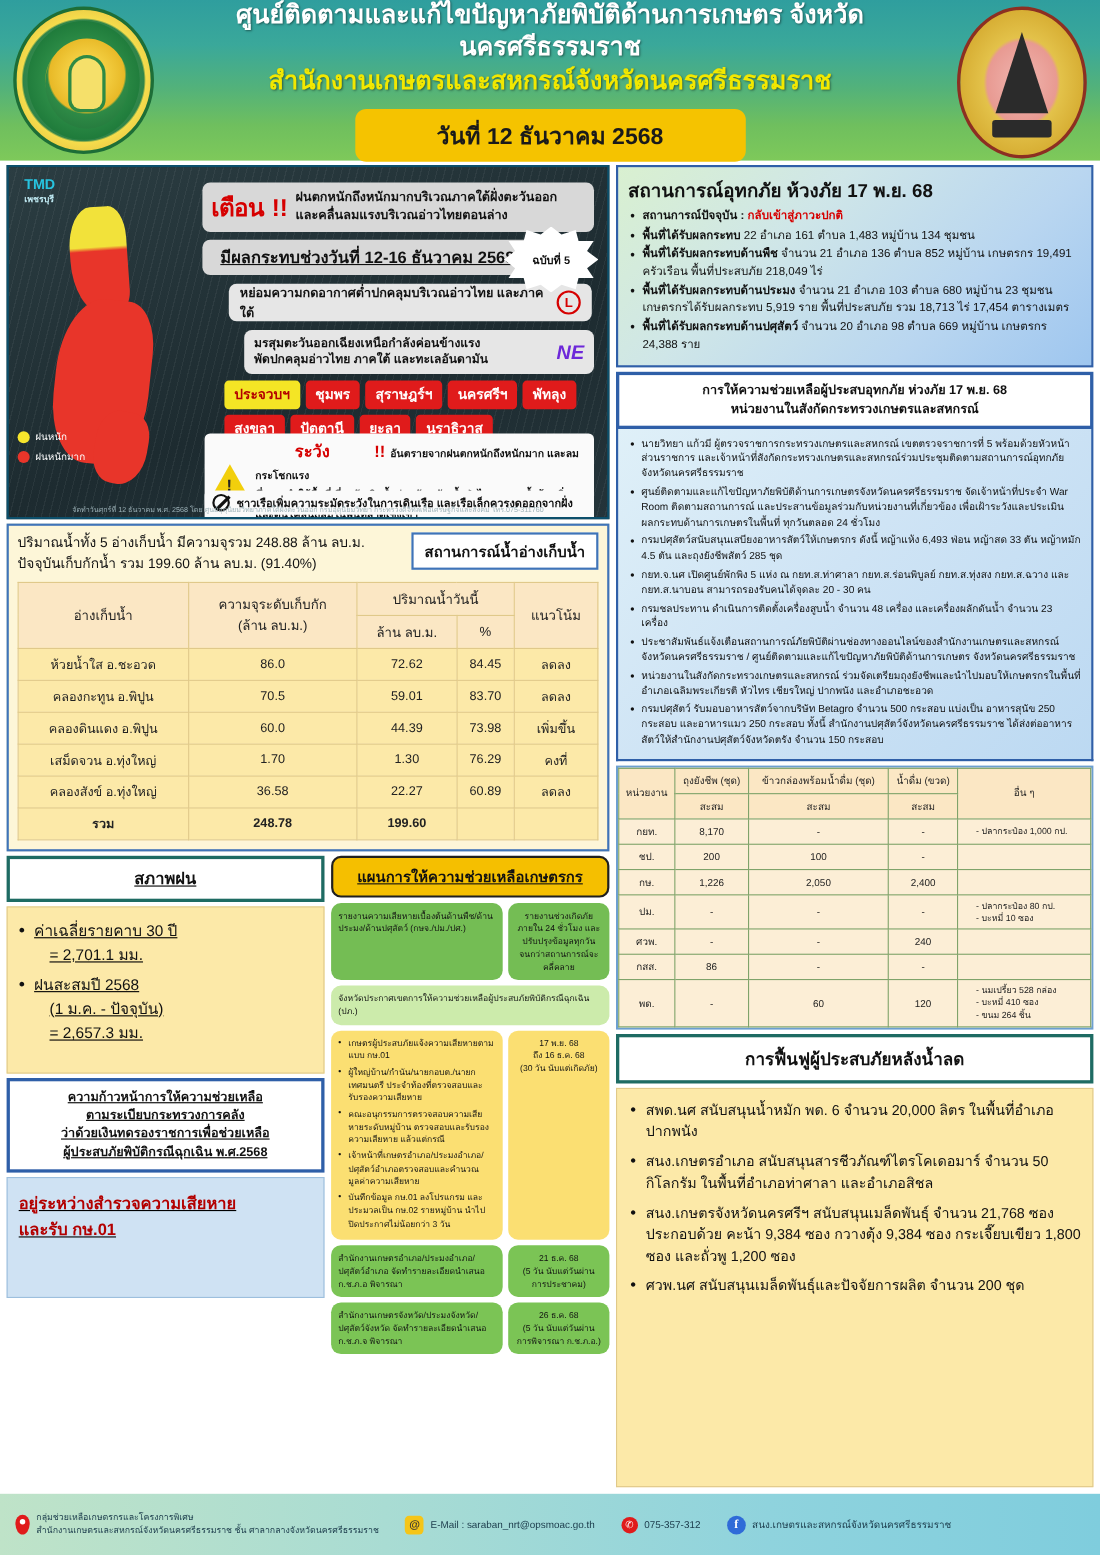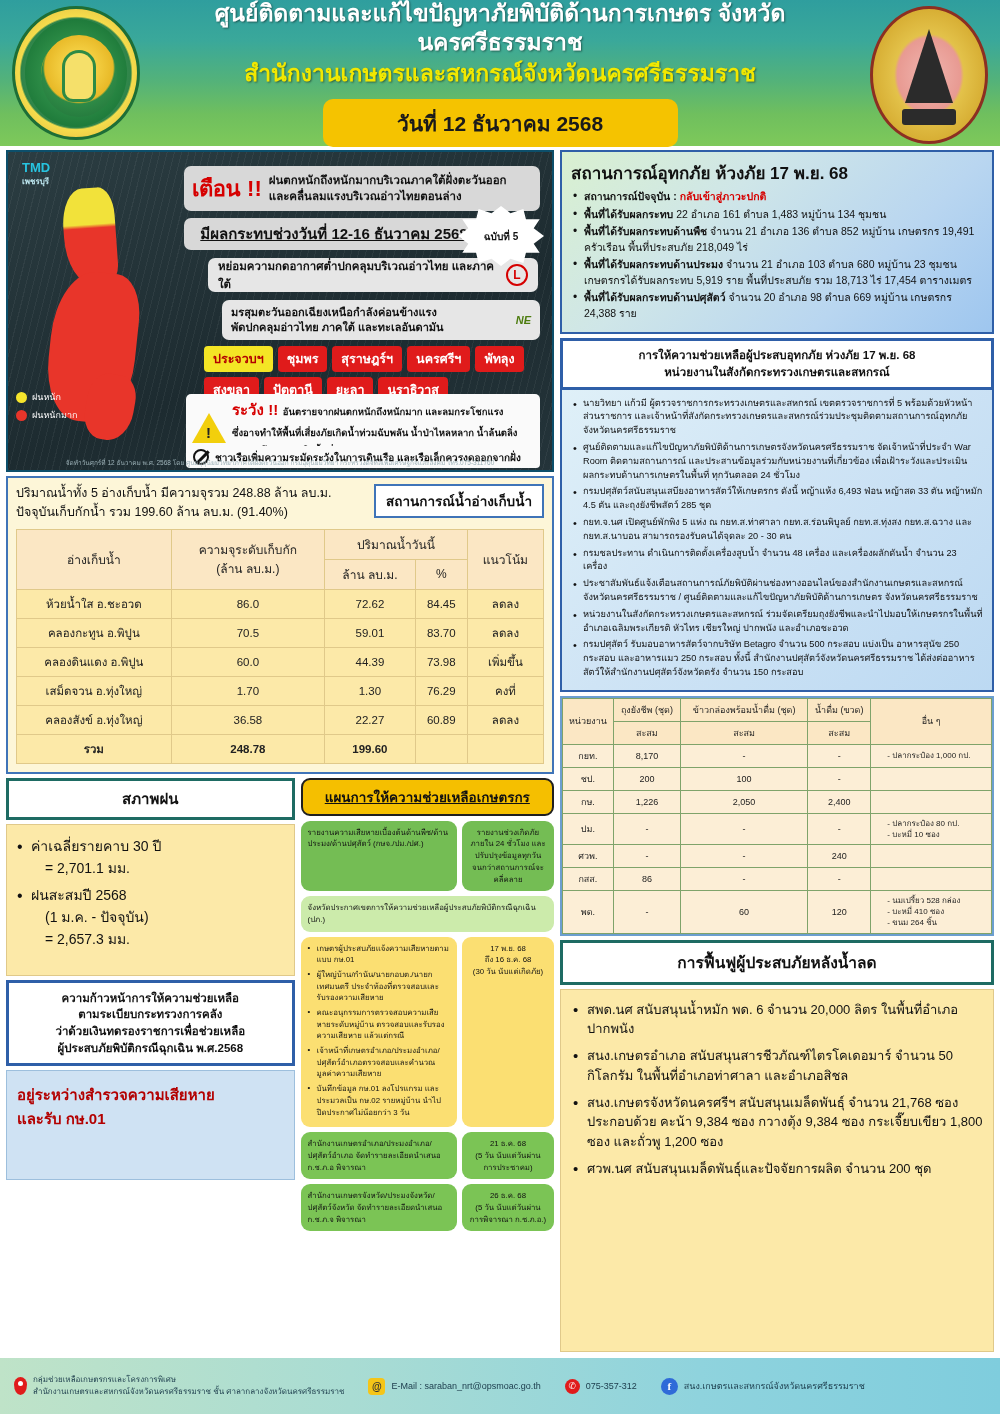--- a/index.html
+++ b/index.html
@@ -141,39 +141,39 @@
   .tmd-lowrow .t { font-size:11.5px; font-weight:bold; color:#111; }
   .circle-L { width:22px; height:22px; border-radius:50%; border:2px solid #d60000; color:#d60000;
     font-size:12px; font-weight:bold; display:flex; align-items:center; justify-content:center; }
 
   .tmd-nerow {
     position:absolute; left:214px; top:148px; width:318px; height:40px;
     background:#e6e6e6; border-radius:7px; z-index:5;
     display:flex; align-items:center; justify-content:space-between; padding:0 9px;
   }
   .tmd-nerow .t { font-size:11px; font-weight:bold; color:#111; line-height:1.35; }
-  .ne-badge { color:#4d7c0f; font-size:11px; font-weight:bold; font-style:italic; }
+  .ne-badge { color:#6d28d9; font-size:18px; font-weight:bold; font-style:italic; }
 
   .prov-chips { position:absolute; left:196px; top:194px; width:340px; z-index:5; }
   .chip-row { display:flex; gap:5px; margin-bottom:5px; }
   .chip {
     background:#e01b1b; color:#fff; font-size:12.5px; font-weight:bold;
     padding:3px 9px; border-radius:4px;
   }
   .chip.yellow { background:#f4e525; color:#b30000; }
 
   .tmd-cautionrow {
     position:absolute; left:178px; top:242px; width:354px; min-height:50px;
     background:#fafafa; border-radius:5px; z-index:5;
     display:flex; align-items:center; gap:6px; padding:4px 6px;
   }
   .tri-warn { width:0;height:0;border-left:17px solid transparent;border-right:17px solid transparent;
     border-bottom:30px solid #f2cf0c; position:relative; flex:0 0 auto; }
   .tri-warn::after { content:"!"; position:absolute; left:-3px; top:11px; font-size:15px; font-weight:bold; color:#222; }
-  .caution-word { color:#d60000; font-size:15px; font-weight:bold; }
+  .caution-word { color:#d60000; font-size:15px; font-weight:bold;margin-left:36px; }
   .caution-text { font-size:9.5px; font-weight:bold; color:#111; line-height:1.4; }
 
   .tmd-boatrow {
     position:absolute; left:178px; top:294px; width:354px; height:22px;
     background:#fafafa; border-radius:4px; z-index:5;
     display:flex; align-items:center; gap:6px; padding:0 7px;
   }
   .no-sign { width:16px;height:16px;border-radius:50%;border:2.5px solid #111; position:relative; flex:0 0 auto;}
   .no-sign::after { content:""; position:absolute; left:-1px; top:5px; width:17px; height:2.5px; background:#111; transform:rotate(-45deg); }
   .tmd-boatrow .t { font-size:10px; font-weight:bold; color:#111; }
@@ -194,21 +194,21 @@
     border:1px solid #e0c98a; text-align:center; font-size:11.5px; color:#222;
     padding:5px 3px;
   }
   table.res thead th { background:#fbe7c4; font-weight:normal; font-size:12px; }
   table.res tbody td { background:#fce9a8; }
   table.res tbody tr.total td { background:#fce9a8; font-weight:bold; }
   table.res td.name { font-size:11.5px; }
 
   
   .lower { display:flex; gap:6px; }
-  .rain-col { width:312px; display:flex; flex-direction:column; gap:4px; }
+  .rain-col { width:312px; display:flex; flex-direction:column; gap:4px;text-decoration:underline; }
   .plan-col { width:274px; }
 
   .sec-head-white {
     background:#ffffff; border:3px solid #1e6b63; padding:6px;
     text-align:center; font-size:15px; font-weight:bold; color:#111;
   }
   .rain-body {
     background:#fce9a8; border:1px solid #e0c98a; padding:10px 8px 14px; min-height:152px;
   }
   .rain-body ul { list-style:none; }

